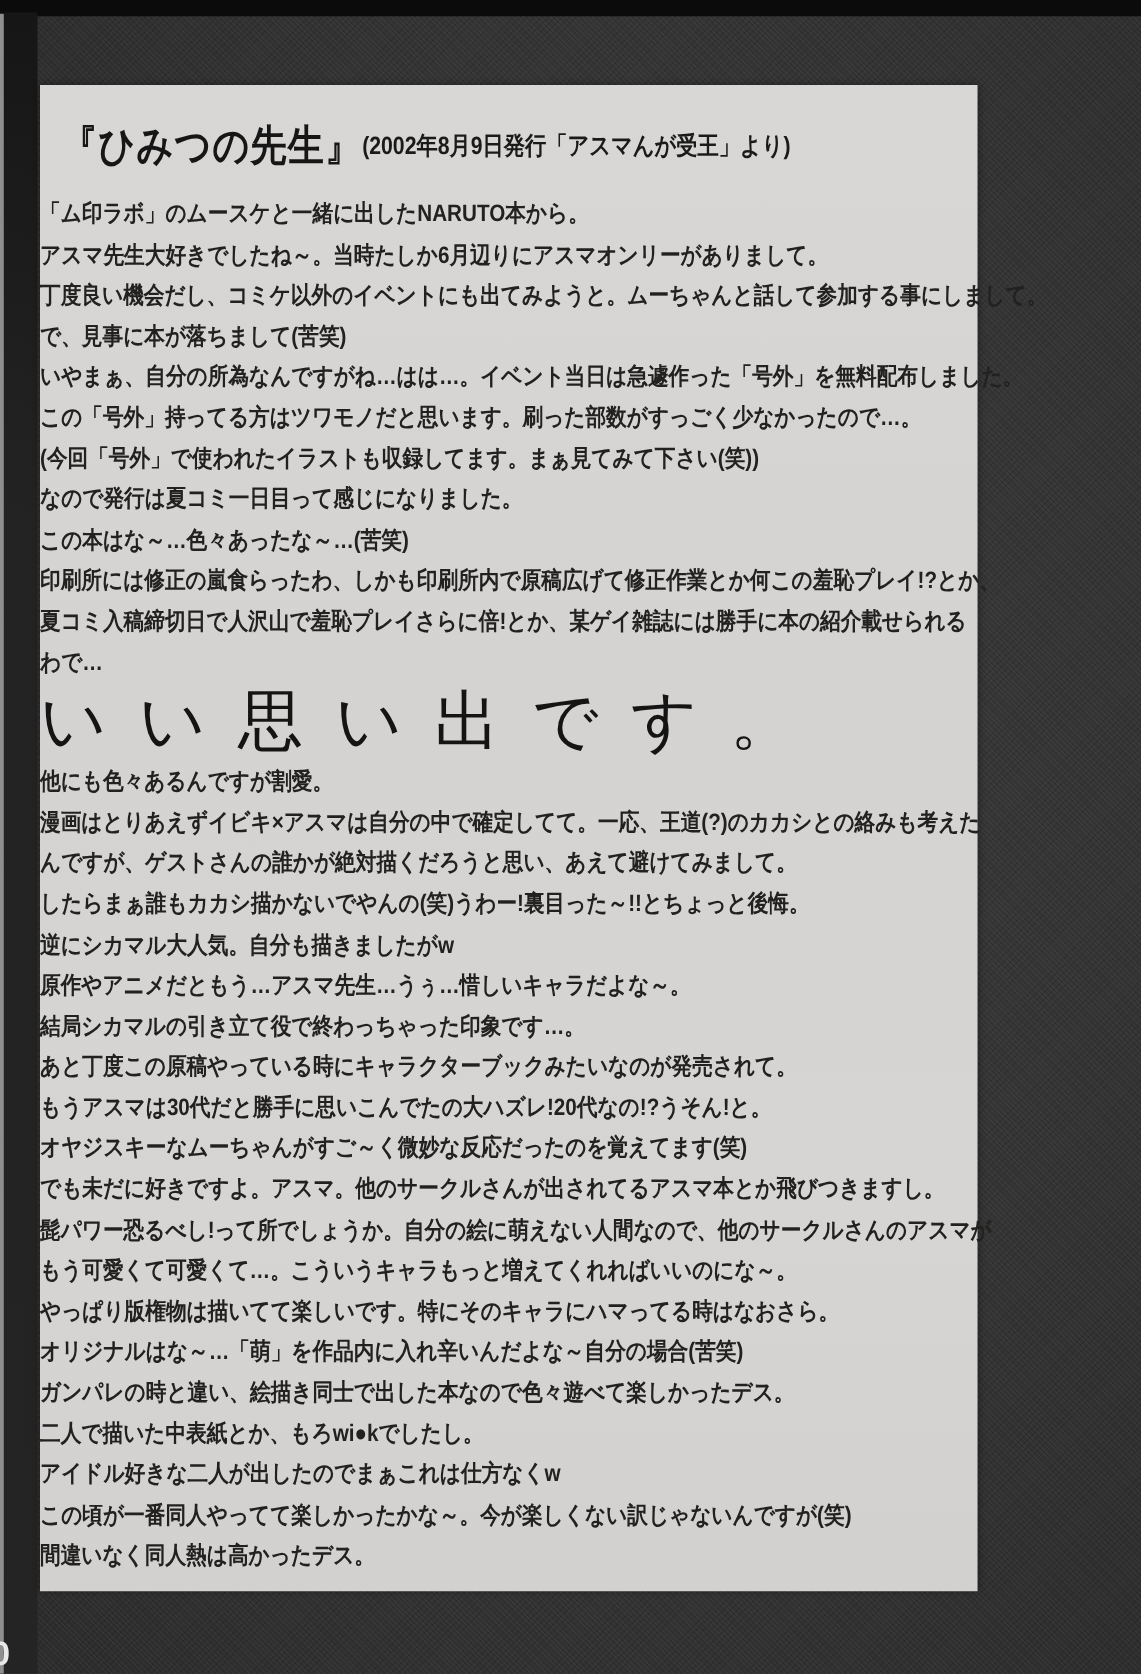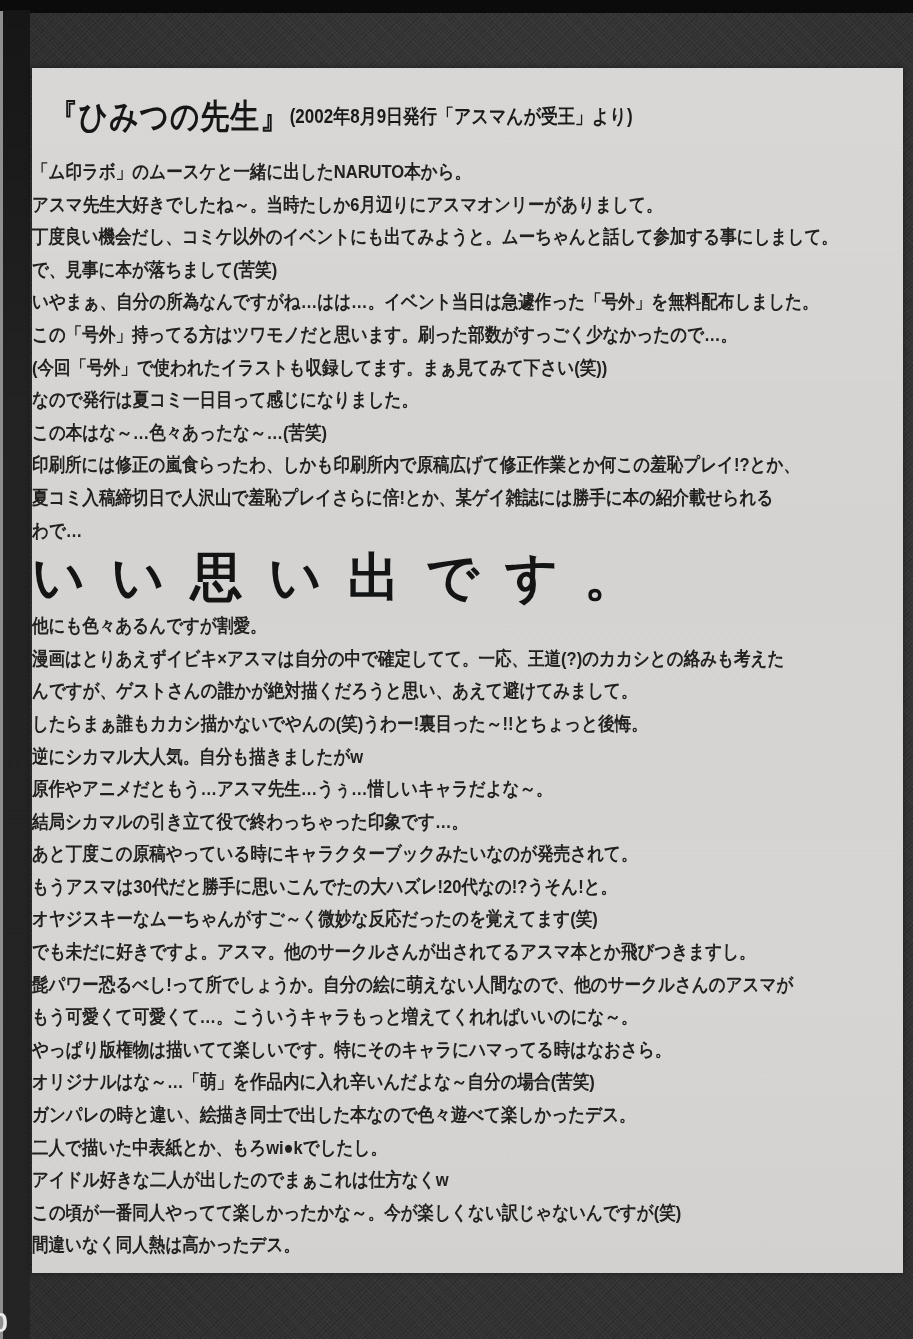--- a/index.html
+++ b/index.html
@@ -25,21 +25,21 @@
   .left-dark-column {
     position: absolute; left: 3px; top: 10px; width: 27px; height: 1329px;
     background: linear-gradient(180deg, #161616 0%, #232323 30%, #242424 100%);
   }
   .left-edge-strip {
     position: absolute; left: 0; top: 11px; width: 3px; height: 1328px;
     background: #8f8f8f;
   }
   
   .page {
-    position: absolute; left: 32px; top: 68px; width: 871px; height: 1205px;
+    position: absolute; left: 32px; top: 68px; width: 750px; height: 1205px;
     background:
       linear-gradient(180deg, #d8d7d5 0%, #d4d3d1 40%, #d6d5d3 75%, #d2d1cf 100%);
     box-shadow: 0 0 6px rgba(0,0,0,0.45);
     color: #1d1d1d;
   }
   .title {
     position: absolute; left: 17px; top: 26px;
     white-space: nowrap;
     transform: scaleX(0.85); transform-origin: 0 50%;
     font-weight: bold;
@@ -62,21 +62,21 @@
     transform: scaleX(0.87); transform-origin: 0 50%;
     color: #222120;
   }
   .line.big {
     font-size: 52px;
     letter-spacing: 26px;
     line-height: 60px;
     height: 63px;
     transform: none;
     color: #141414;
-    font-weight: bold;
+    font-weight: normal;
   }
   .page-number {
     position: absolute; left: -7px; top: 1308px;
     font-size: 27px; font-weight: bold; color: #e9e9e9;
   }
 </style>
 </head>
 <body>
 
 <div class="scan-bg"></div>

